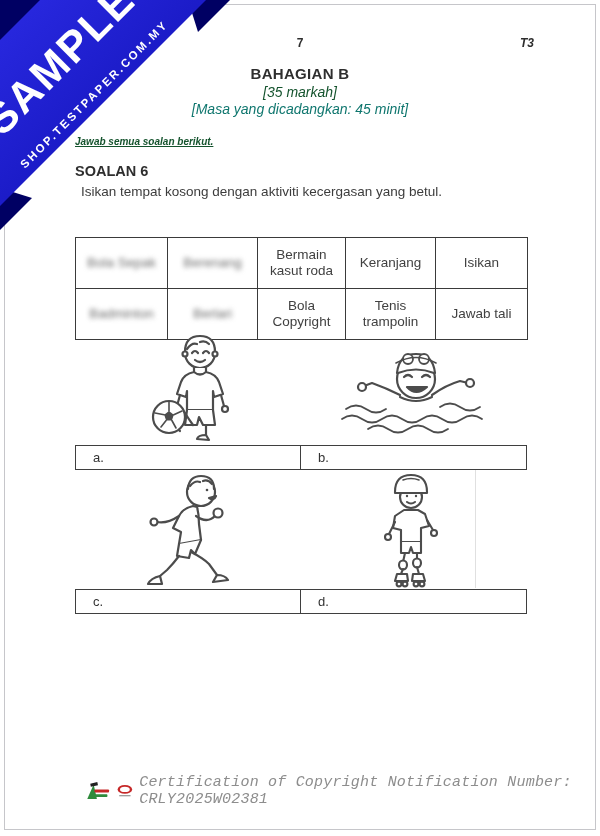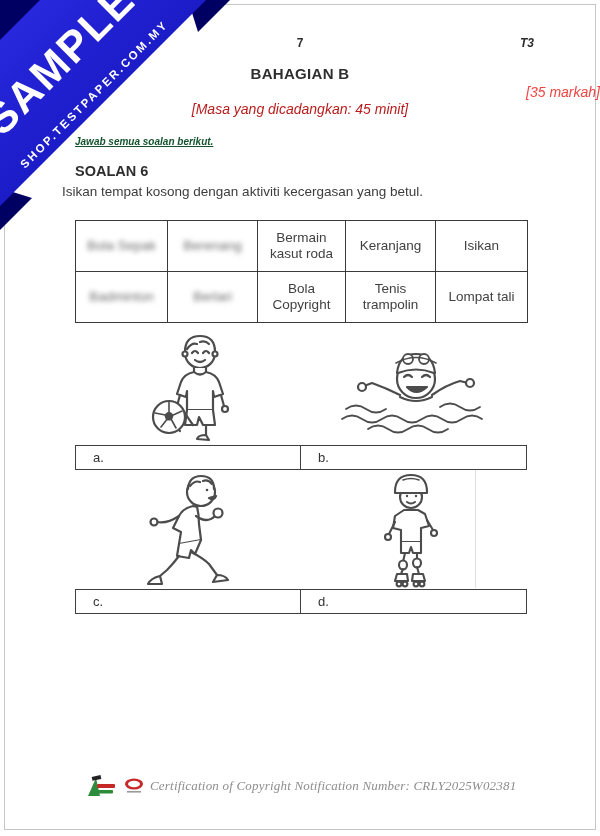--- a/index.html
+++ b/index.html
@@ -8,47 +8,47 @@
   .page-border{position:absolute;left:4px;top:4px;right:4px;bottom:6px;
        border:1px solid #c6c6ca;background:#fff;}
   .abs{position:absolute;}
   .centered{left:0;right:0;text-align:center;}
   .bold{font-weight:bold;color:#2e2e2e;}
   .italic{font-style:italic;}
   
   .page-num{top:36px;font-size:12px;}
   .paper-code{top:36px;right:66px;font-size:12px;font-style:italic;}
   .section-title{top:65px;font-size:15px;letter-spacing:.3px;}
-  .marks{top:84px;font-size:14px;color:#ef4444;text-align:right;}
-  .time-note{top:101px;font-size:14px;color:#b91c1c;}
+  .marks{top:84px;font-size:14px;color:#14532d;}
+  .time-note{top:101px;font-size:14px;color:#0f766e;}
   .answer-all{left:75px;top:136px;font-size:10px;font-weight:bold;font-style:italic;
       text-decoration:underline;color:#14532d;}
   .soalan{left:75px;top:163px;font-size:14.5px;font-weight:bold;color:#2e2e2e;}
-  .question-text{left:62px;top:184px;font-size:13.5px;color:#3c3c3c;}
-  
-  table.word-bank{position:absolute;left:75px;top:220px;border-collapse:collapse;}
+  .question-text{left:81px;top:184px;font-size:13.5px;color:#3c3c3c;}
+  
+  table.word-bank{position:absolute;left:75px;top:237px;border-collapse:collapse;}
   table.word-bank td{border:1.6px solid #3a3a3a;height:46px;text-align:center;
       vertical-align:middle;font-size:13.5px;line-height:1.2;color:#414141;padding:2px 4px;}
   td.blurred span{filter:blur(2.6px);color:#6b6b6b;}
   
   .answer-strip{position:absolute;left:75px;width:452px;height:25px;display:flex;
       border:1.6px solid #3f3f3f;box-sizing:border-box;background:#fff;}
   .answer-cell{flex:0 0 50%;box-sizing:border-box;display:flex;align-items:center;
       padding-left:17px;font-size:13px;color:#333;}
   .answer-cell.first{border-right:1.6px solid #3f3f3f;flex-basis:225px;}
   .answer-cell.second{flex:1;}
   .strip-ab{top:445px;}
   .strip-cd{top:589px;}
   
   .fig{position:absolute;}
   .fig svg{display:block;}
   .fig-d{border-right:1px solid #e0e0e0;padding-right:6px;}
   
   .footer{position:absolute;left:84px;top:774px;display:flex;align-items:center;gap:5px;}
-  .footer-text{font-family:Liberation Serif, serif;font-style:italic;font-size:13px;
+  .footer-text{font-family:Liberation Mono, monospace;font-style:italic;font-size:15px;
       color:#8d8d8d;letter-spacing:.2px;}
   
   .ribbon-wrap{position:absolute;left:0;top:0;width:245px;height:245px;z-index:9;}
 </style>
 </head>
 <body>
 
 <div class="page-border"></div>
 
 <div class="ribbon-wrap">
@@ -92,21 +92,21 @@
     <td class="blurred"><span>Berenang</span></td>
     <td><span>Bermain kasut roda</span></td>
     <td><span>Keranjang</span></td>
     <td><span>Isikan</span></td>
   </tr>
   <tr>
     <td class="blurred"><span>Badminton</span></td>
     <td class="blurred"><span>Berlari</span></td>
     <td><span>Bola Copyright</span></td>
     <td><span>Tenis trampolin</span></td>
-    <td><span>Lompat tali</span></td>
+    <td><span>Jawab tali</span></td>
   </tr>
 </tbody>
   </table>
 
 <div class="fig" style="left:140px;top:331px;">
   <svg width="120" height="112" viewBox="0 0 120 112" fill="none" stroke="#4c4c4c" stroke-width="2.2" stroke-linecap="round" stroke-linejoin="round">
     <circle cx="60" cy="22" r="15" fill="#fff"></circle>
     <path d="M45 21 Q45 5 60 5 Q75 5 75 21" fill="#fff"></path>
     <path d="M47 18 Q52 11 57 13 M60 11 Q65 9 69 13"></path>
     <circle cx="45" cy="23" r="2.5" fill="#fff"></circle>

